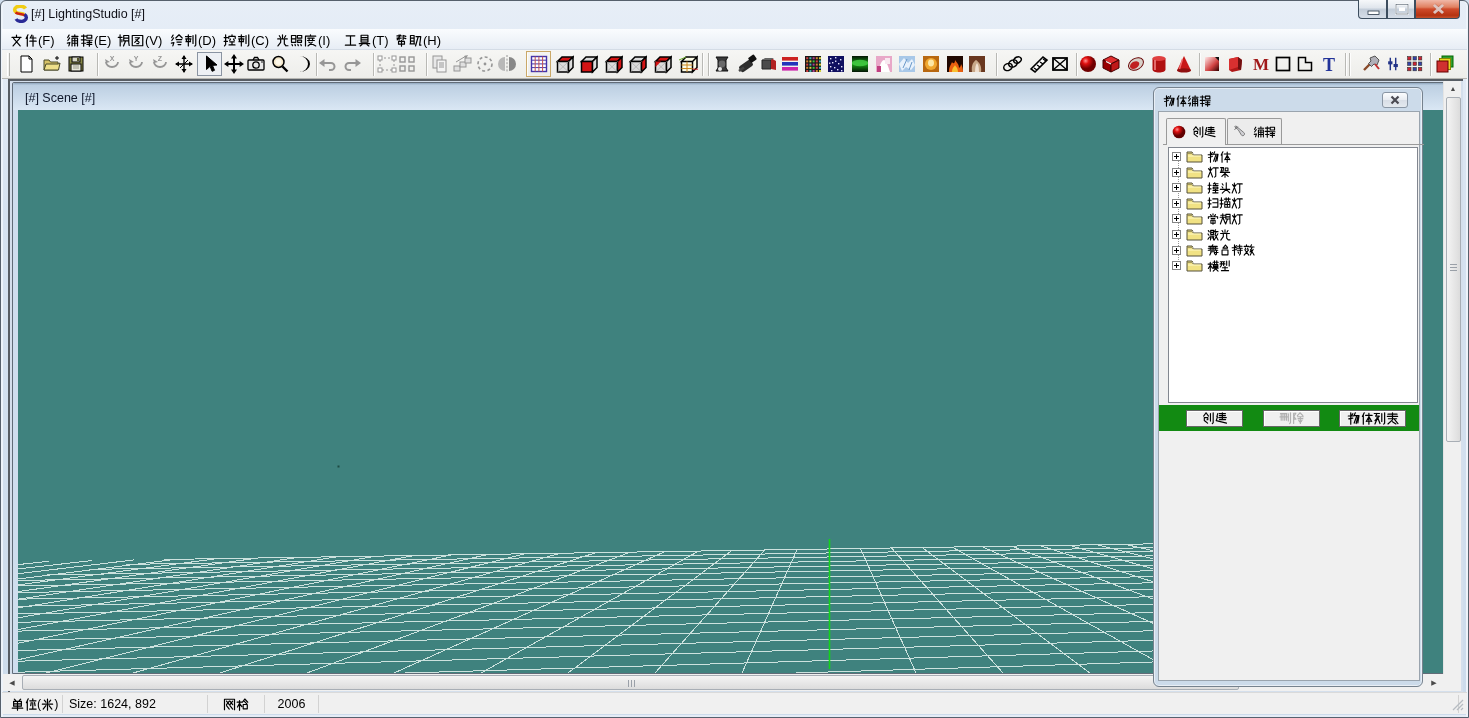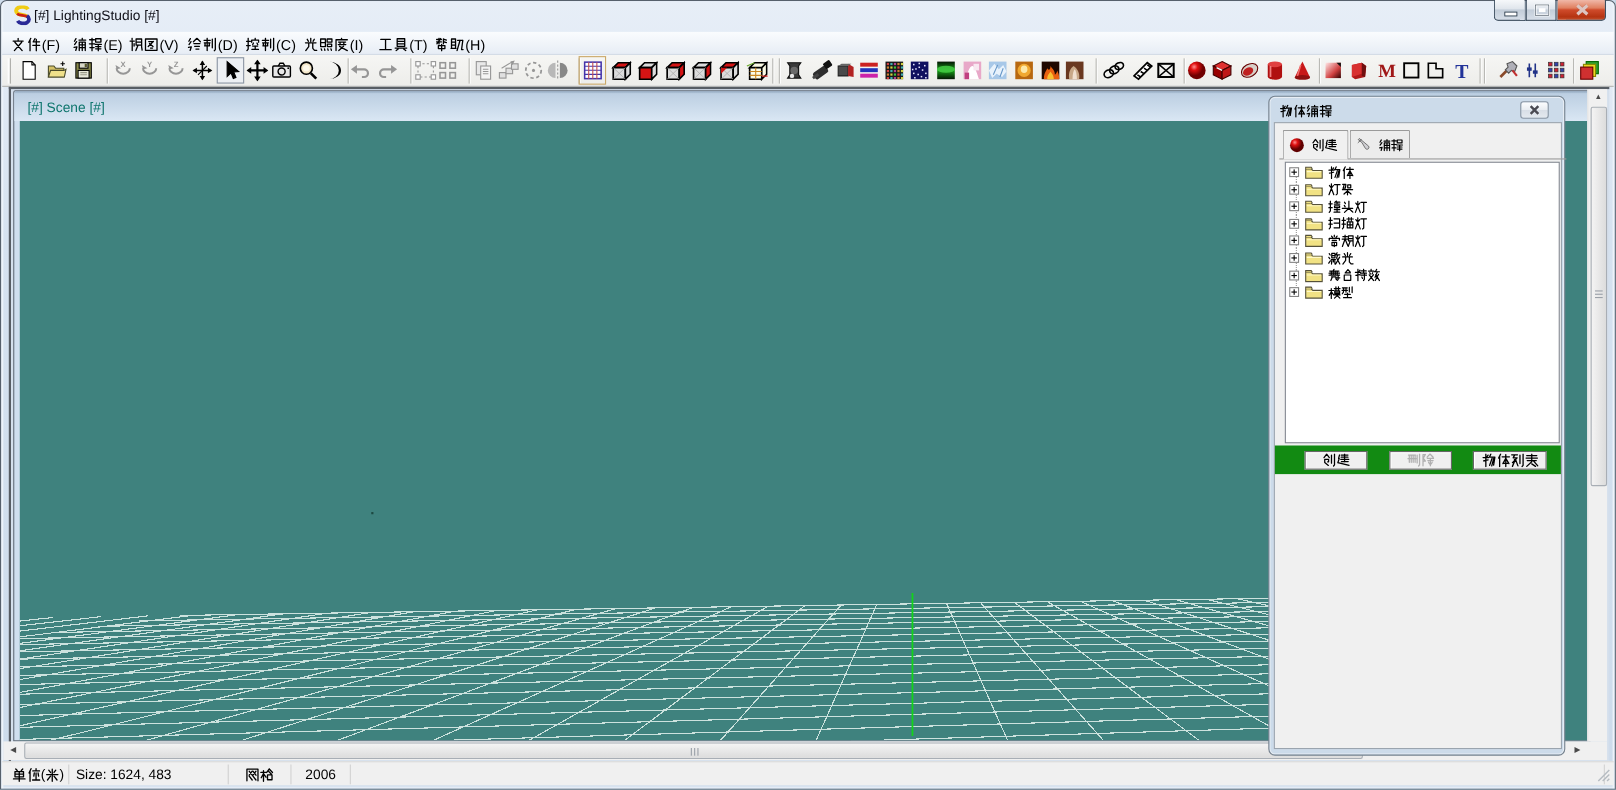--- a/index.html
+++ b/index.html
@@ -23,21 +23,21 @@
 
 #toolbar{position:absolute;left:2px;top:50px;width:1465px;height:29px;background:linear-gradient(#f6f6f4,#ededea);border-bottom:1px solid #b6b6b2}
 .ti{position:absolute;z-index:7}
 .tsep{position:absolute;top:3px;height:23px;width:1px;background:#b9b9b5;box-shadow:1px 0 0 #fdfdfd}
 .selbox{position:absolute;left:197px;top:52px;width:25px;height:24px;border:1px solid #8a94a2;background:#edf0f4;z-index:6}
 #tgrip{position:absolute;left:5px;top:3px;width:3px;height:23px;border-left:1px solid #fff;border-right:1px solid #b0b0ac}
 
 #mdi{position:absolute;left:8px;top:79px;width:1455px;height:613px;background:#d4dfec;border-top:2px solid #575d64;border-left:2px solid #575d64}
 #scene{position:absolute;left:2px;top:1px;width:1434px;height:592px;background:#cfdeee;border:1px solid #616c78;border-radius:2px 2px 0 0}
 #scenetitlebar{position:absolute;left:0;top:0;width:100%;height:27px;background:linear-gradient(#8fa6bd,#bccfe2 8%,#cbdbeb 55%,#dae7f4);border-radius:2px 2px 0 0}
-#scenetitle{position:absolute;left:12px;top:8px;font-size:12.5px;color:#0f766e}
+#scenetitle{position:absolute;left:12px;top:8px;font-size:12.5px;color:#0f172a}
 #viewport{position:absolute;left:5px;top:27px;width:1425px;height:563px;background:#3f827e;overflow:hidden}
 
 #vsb{position:absolute;left:1443px;top:81px;width:18px;height:593px;background:#f0f0f0;z-index:3;border-left:1px solid #e4e4e4}
 #vsb .arr{position:absolute;left:0;width:18px;height:15px;color:#4a4a4a;font-size:7px;text-align:center;line-height:15px}
 #vthumb{position:absolute;left:1.5px;top:16px;width:15px;height:345px;background:linear-gradient(90deg,#f4f4f4,#dcdcdc);border:1px solid #a8aeb5;border-radius:2px}
 .grip3 i{display:block;width:7px;height:1px;background:#9aa0a8;margin:2px auto 0}
 #hsb{position:absolute;left:3px;top:674px;width:1458px;height:17px;background:#f0f0f0;z-index:3}
 #hthumb{position:absolute;left:19px;top:1px;width:1217px;height:14.5px;background:linear-gradient(#f4f4f4,#dcdcdc);border:1px solid #a8aeb5;border-radius:2px}
 .harr{position:absolute;top:0;width:18px;height:17px;color:#4a4a4a;font-size:7px;text-align:center;line-height:17px}
 .hgrip{position:absolute;left:605px;top:3.5px;width:1px;height:7px;background:#9aa0a8;box-shadow:3px 0 0 #9aa0a8,6px 0 0 #9aa0a8}
@@ -794,21 +794,21 @@
       </svg>
       <svg class="zh" style="width:13px;height:13px;" viewBox="-0.7 -0.7 11.4 11.4">
         <path d="M3 0L1.4 3.4M2.2 1.8L2.2 10M7 0L7 1.4M4.4 1.8L9.8 1.8M5.6 3.4L5.2 6M8.6 3.4L9 6M7 3.4L7 8.9M4.2 9L10 9" stroke="#000" stroke-width="1.05" fill="none" stroke-linecap="round"></path>
       </svg>
       <span class="lat">(</span>
       <svg class="zh" style="width:13px;height:13px;" viewBox="-0.7 -0.7 11.4 11.4">
         <path d="M5 0.3L5 10M0.5 4.7L9.5 4.7M2.2 1.2L3.6 3M7.8 1.2L6.4 3M3.6 6L1.2 9M6.4 6L8.8 9" stroke="#000" stroke-width="1.05" fill="none" stroke-linecap="round"></path>
       </svg>
       <span class="lat">)</span>
     </div>
-<div class="sfield" style="left:61px;width:145px">Size: 1624, 483</div>
+<div class="sfield" style="left:61px;width:145px">Size: 1624, 892</div>
 <div class="sfield" style="left:206px;width:57px;justify-content:center;padding-left:0">
       <svg class="zh" style="width:13px;height:13px;" viewBox="-0.7 -0.7 11.4 11.4">
         <path d="M0.6 0.4L9.4 0.4M0.6 0.4L0.6 9.6M9.4 0.4L9.4 9.6M2.4 2L4.8 5.2M4.8 2L2.4 5.2M5.4 2L7.8 5.2M7.8 2L5.4 5.2M2.4 6L4.8 9M5.4 6L7.8 9" stroke="#000" stroke-width="1.05" fill="none" stroke-linecap="round"></path>
       </svg>
       <svg class="zh" style="width:13px;height:13px;" viewBox="-0.7 -0.7 11.4 11.4">
         <path d="M2.4 1.6L2.4 10M0.3 3L4.5 3M2.4 4L0.6 7.2M2.4 4L4.4 6.8M7 0.2L5 3M7 0.2L9.6 3M6 1.6L8.8 4.4M5.6 5L9.2 5M5.6 5L5.6 8.8M9.2 5L9.2 8.8M5.6 8.8L9.2 8.8" stroke="#000" stroke-width="1.05" fill="none" stroke-linecap="round"></path>
       </svg>
     </div>
 <div class="sfield" style="left:263px;width:54px;justify-content:center;padding-left:0">2006</div>
 <div class="sfield" style="left:317px;width:1140px"></div>

